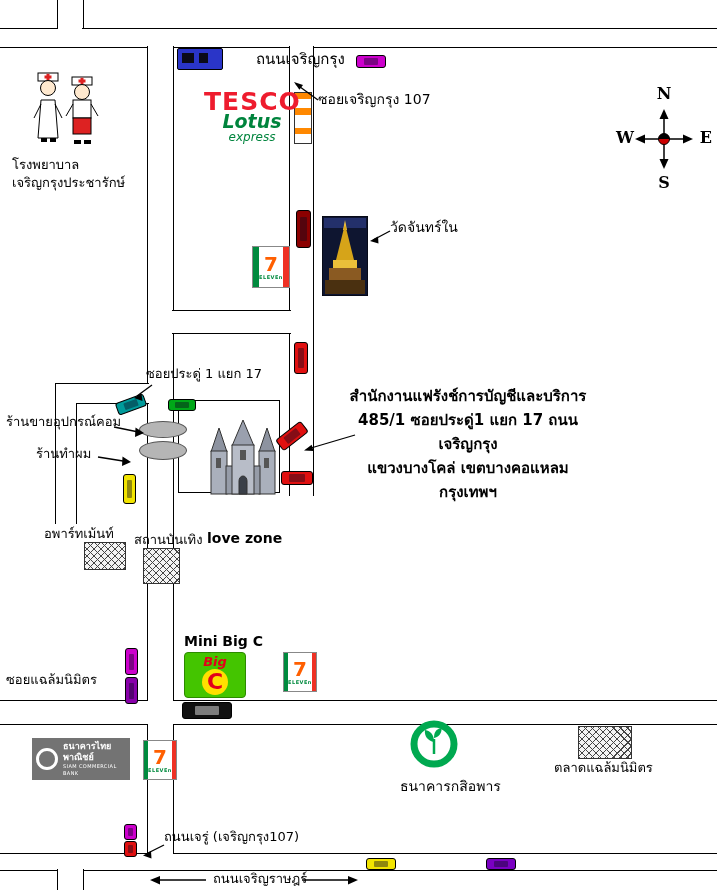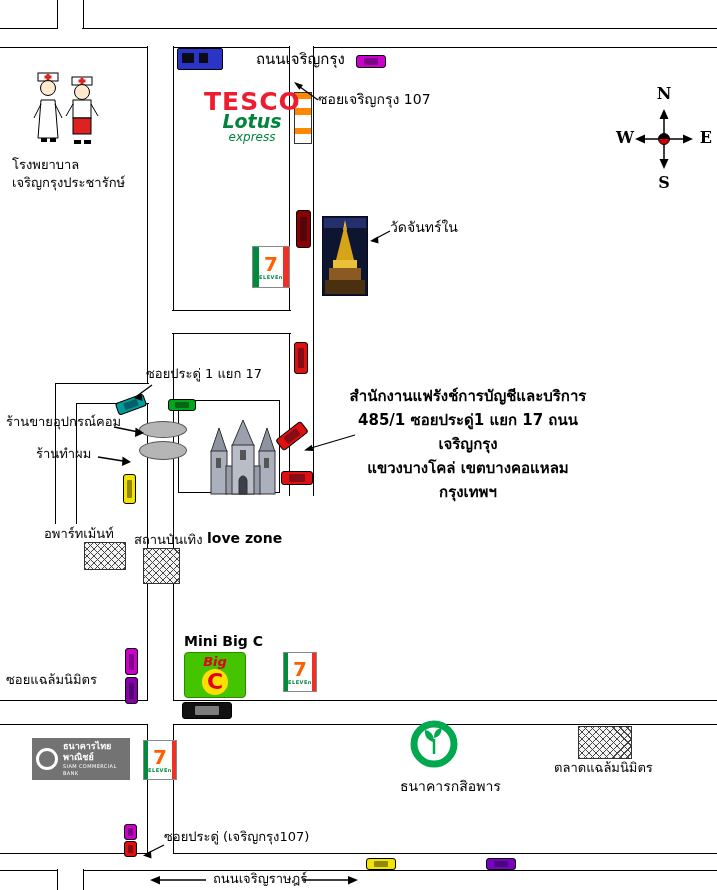--- a/index.html
+++ b/index.html
@@ -270,16 +270,16 @@
     <div>แขวงบางโคล่ เขตบางคอแหลม กรุงเทพฯ</div>
   </div>
 
   <div class="lbl" style="left:44px;top:526px">อพาร์ทเม้นท์</div>
   <div class="lbl" style="left:134px;top:532px">สถานบันเทิง</div>
   <div class="lbl" style="left:207px;top:530px;font-size:14px;font-weight:bold">love zone</div>
   <div class="lbl" style="left:184px;top:633px;font-size:14px;font-weight:bold">Mini Big C</div>
   <div class="lbl" style="left:6px;top:672px">ซอยแฉล้มนิมิตร</div>
   <div class="lbl" style="left:400px;top:778px;font-size:14px">ธนาคารกสิอพาร</div>
   <div class="lbl" style="left:554px;top:760px">ตลาดแฉล้มนิมิตร</div>
-  <div class="lbl" style="left:164px;top:829px">ซอยประดู่ (เจริญกรุง107)</div>
+  <div class="lbl" style="left:164px;top:829px">ถนนเจรู่ (เจริญกรุง107)</div>
   <div class="lbl" style="left:213px;top:871px;font-size:13px">ถนนเจริญราษฎร์</div>
 
 </div>
 
 </body></html>

